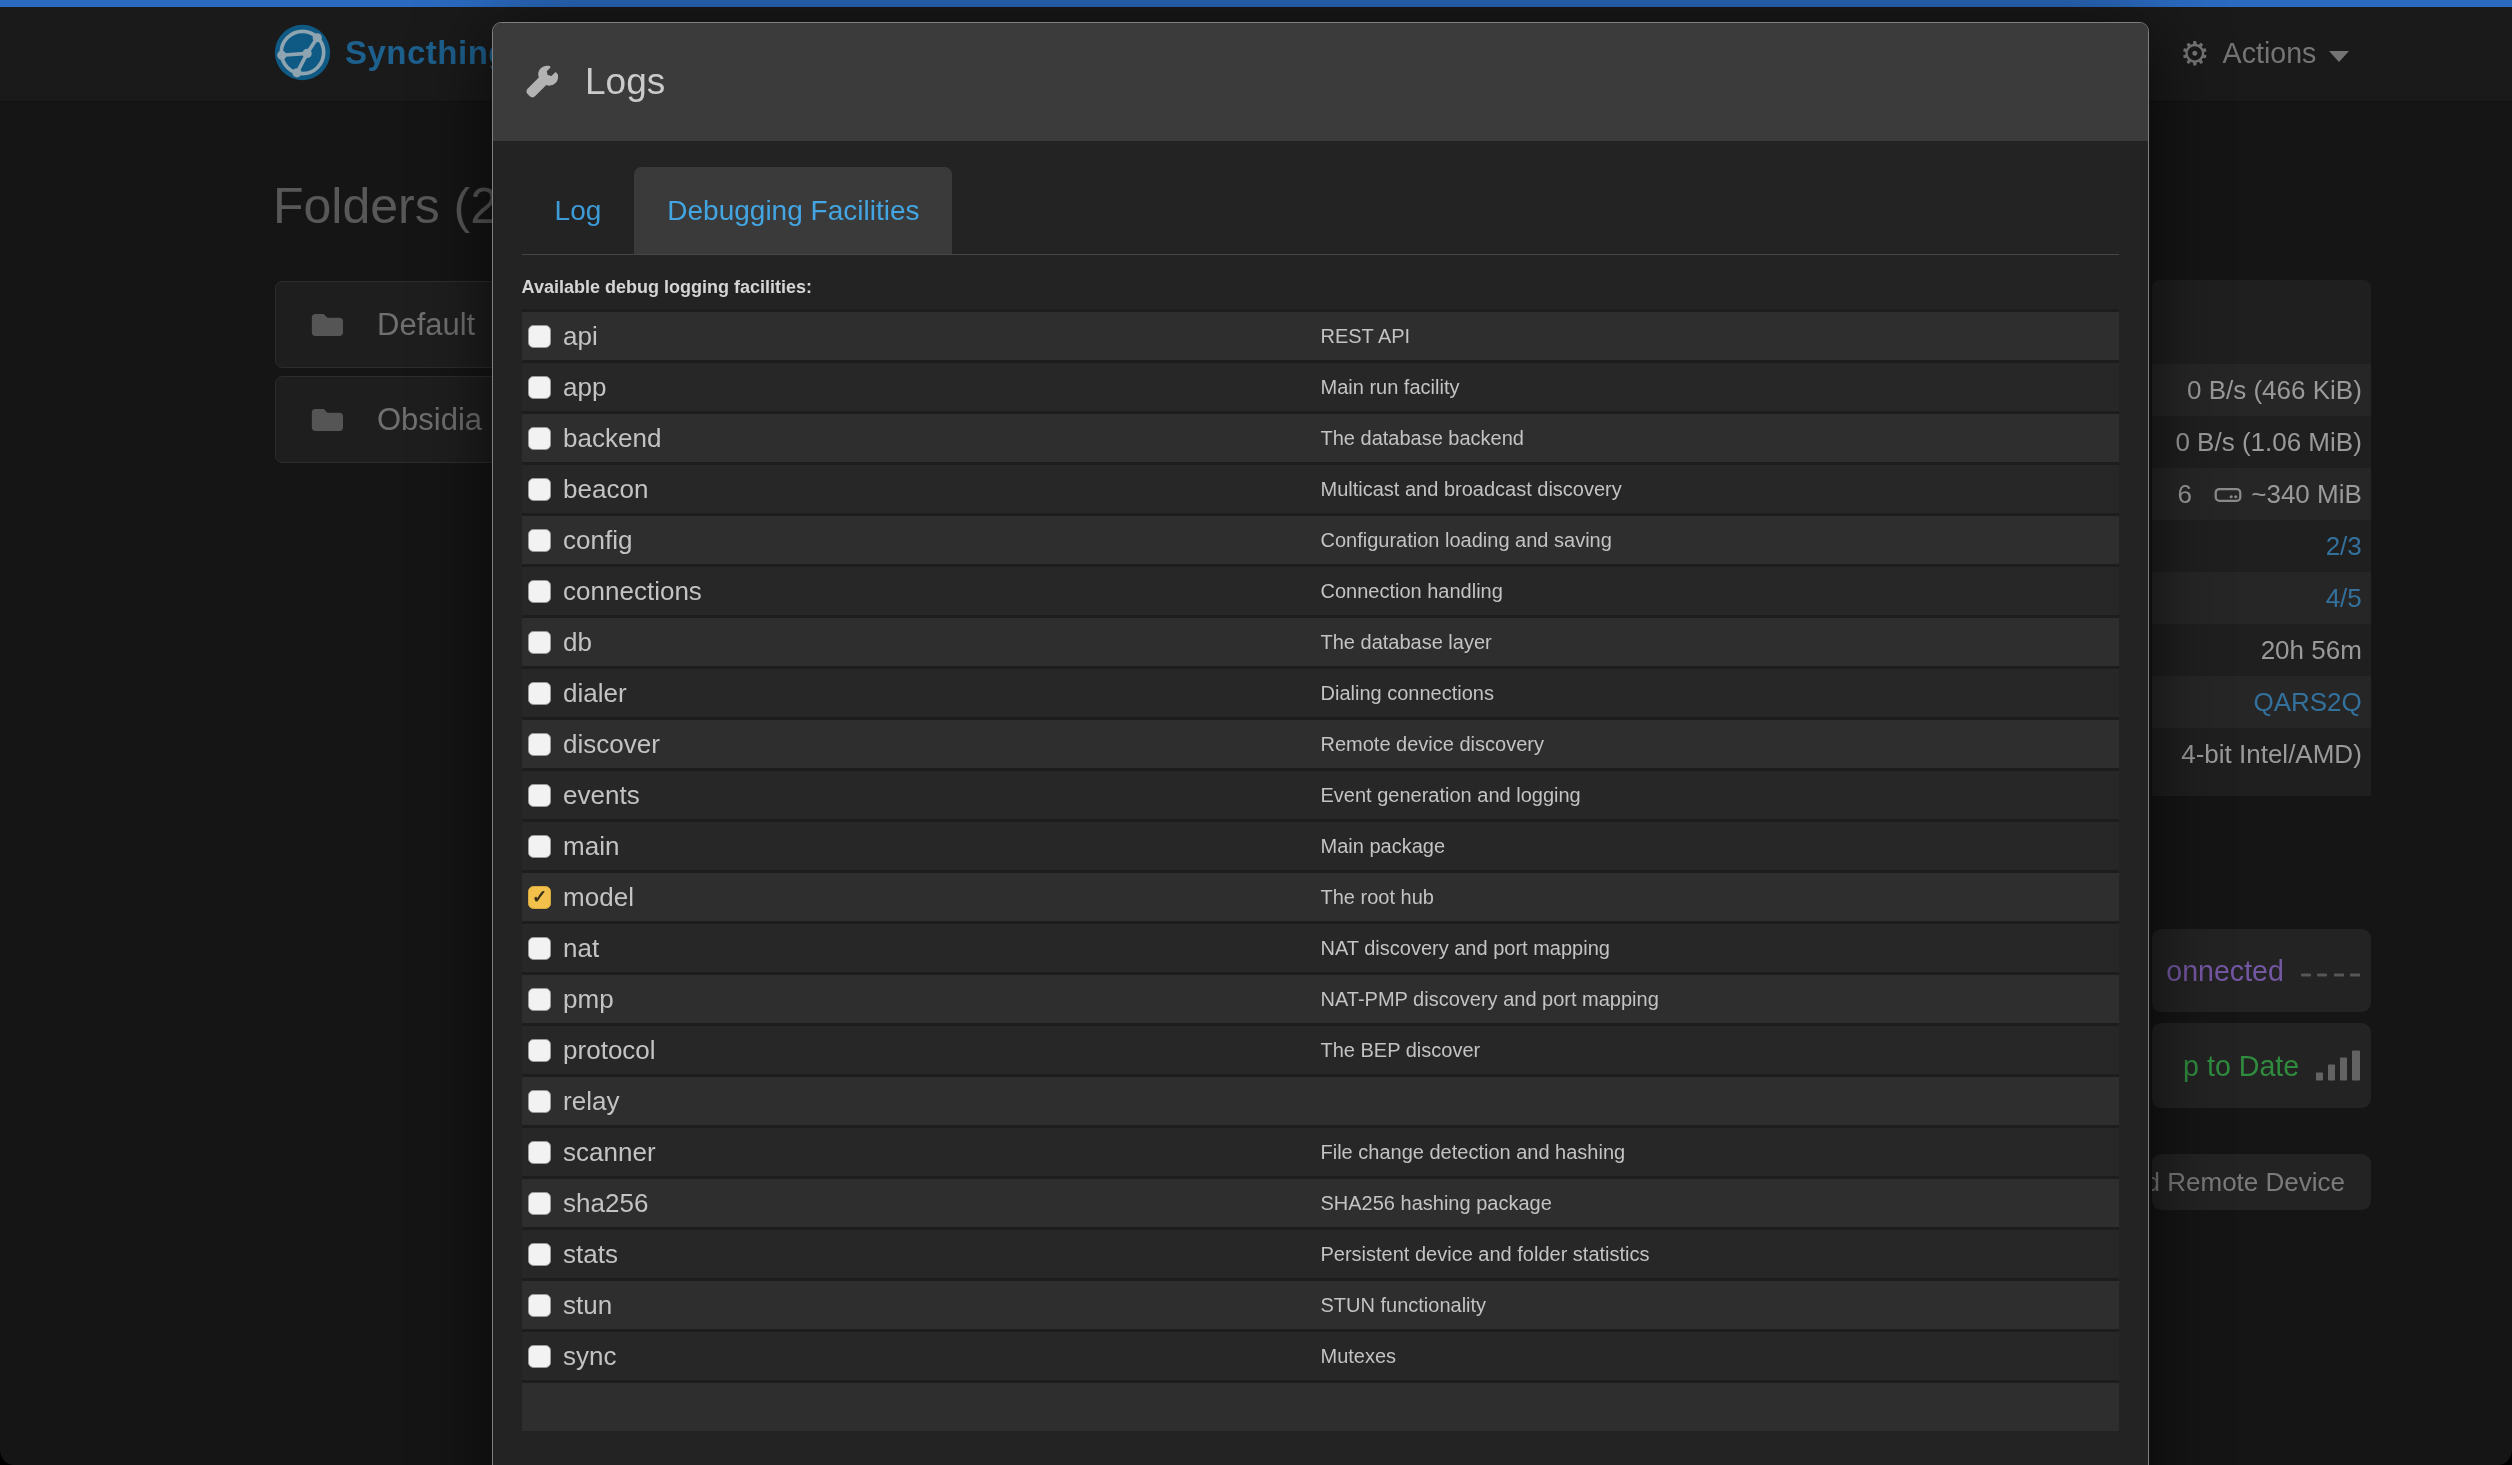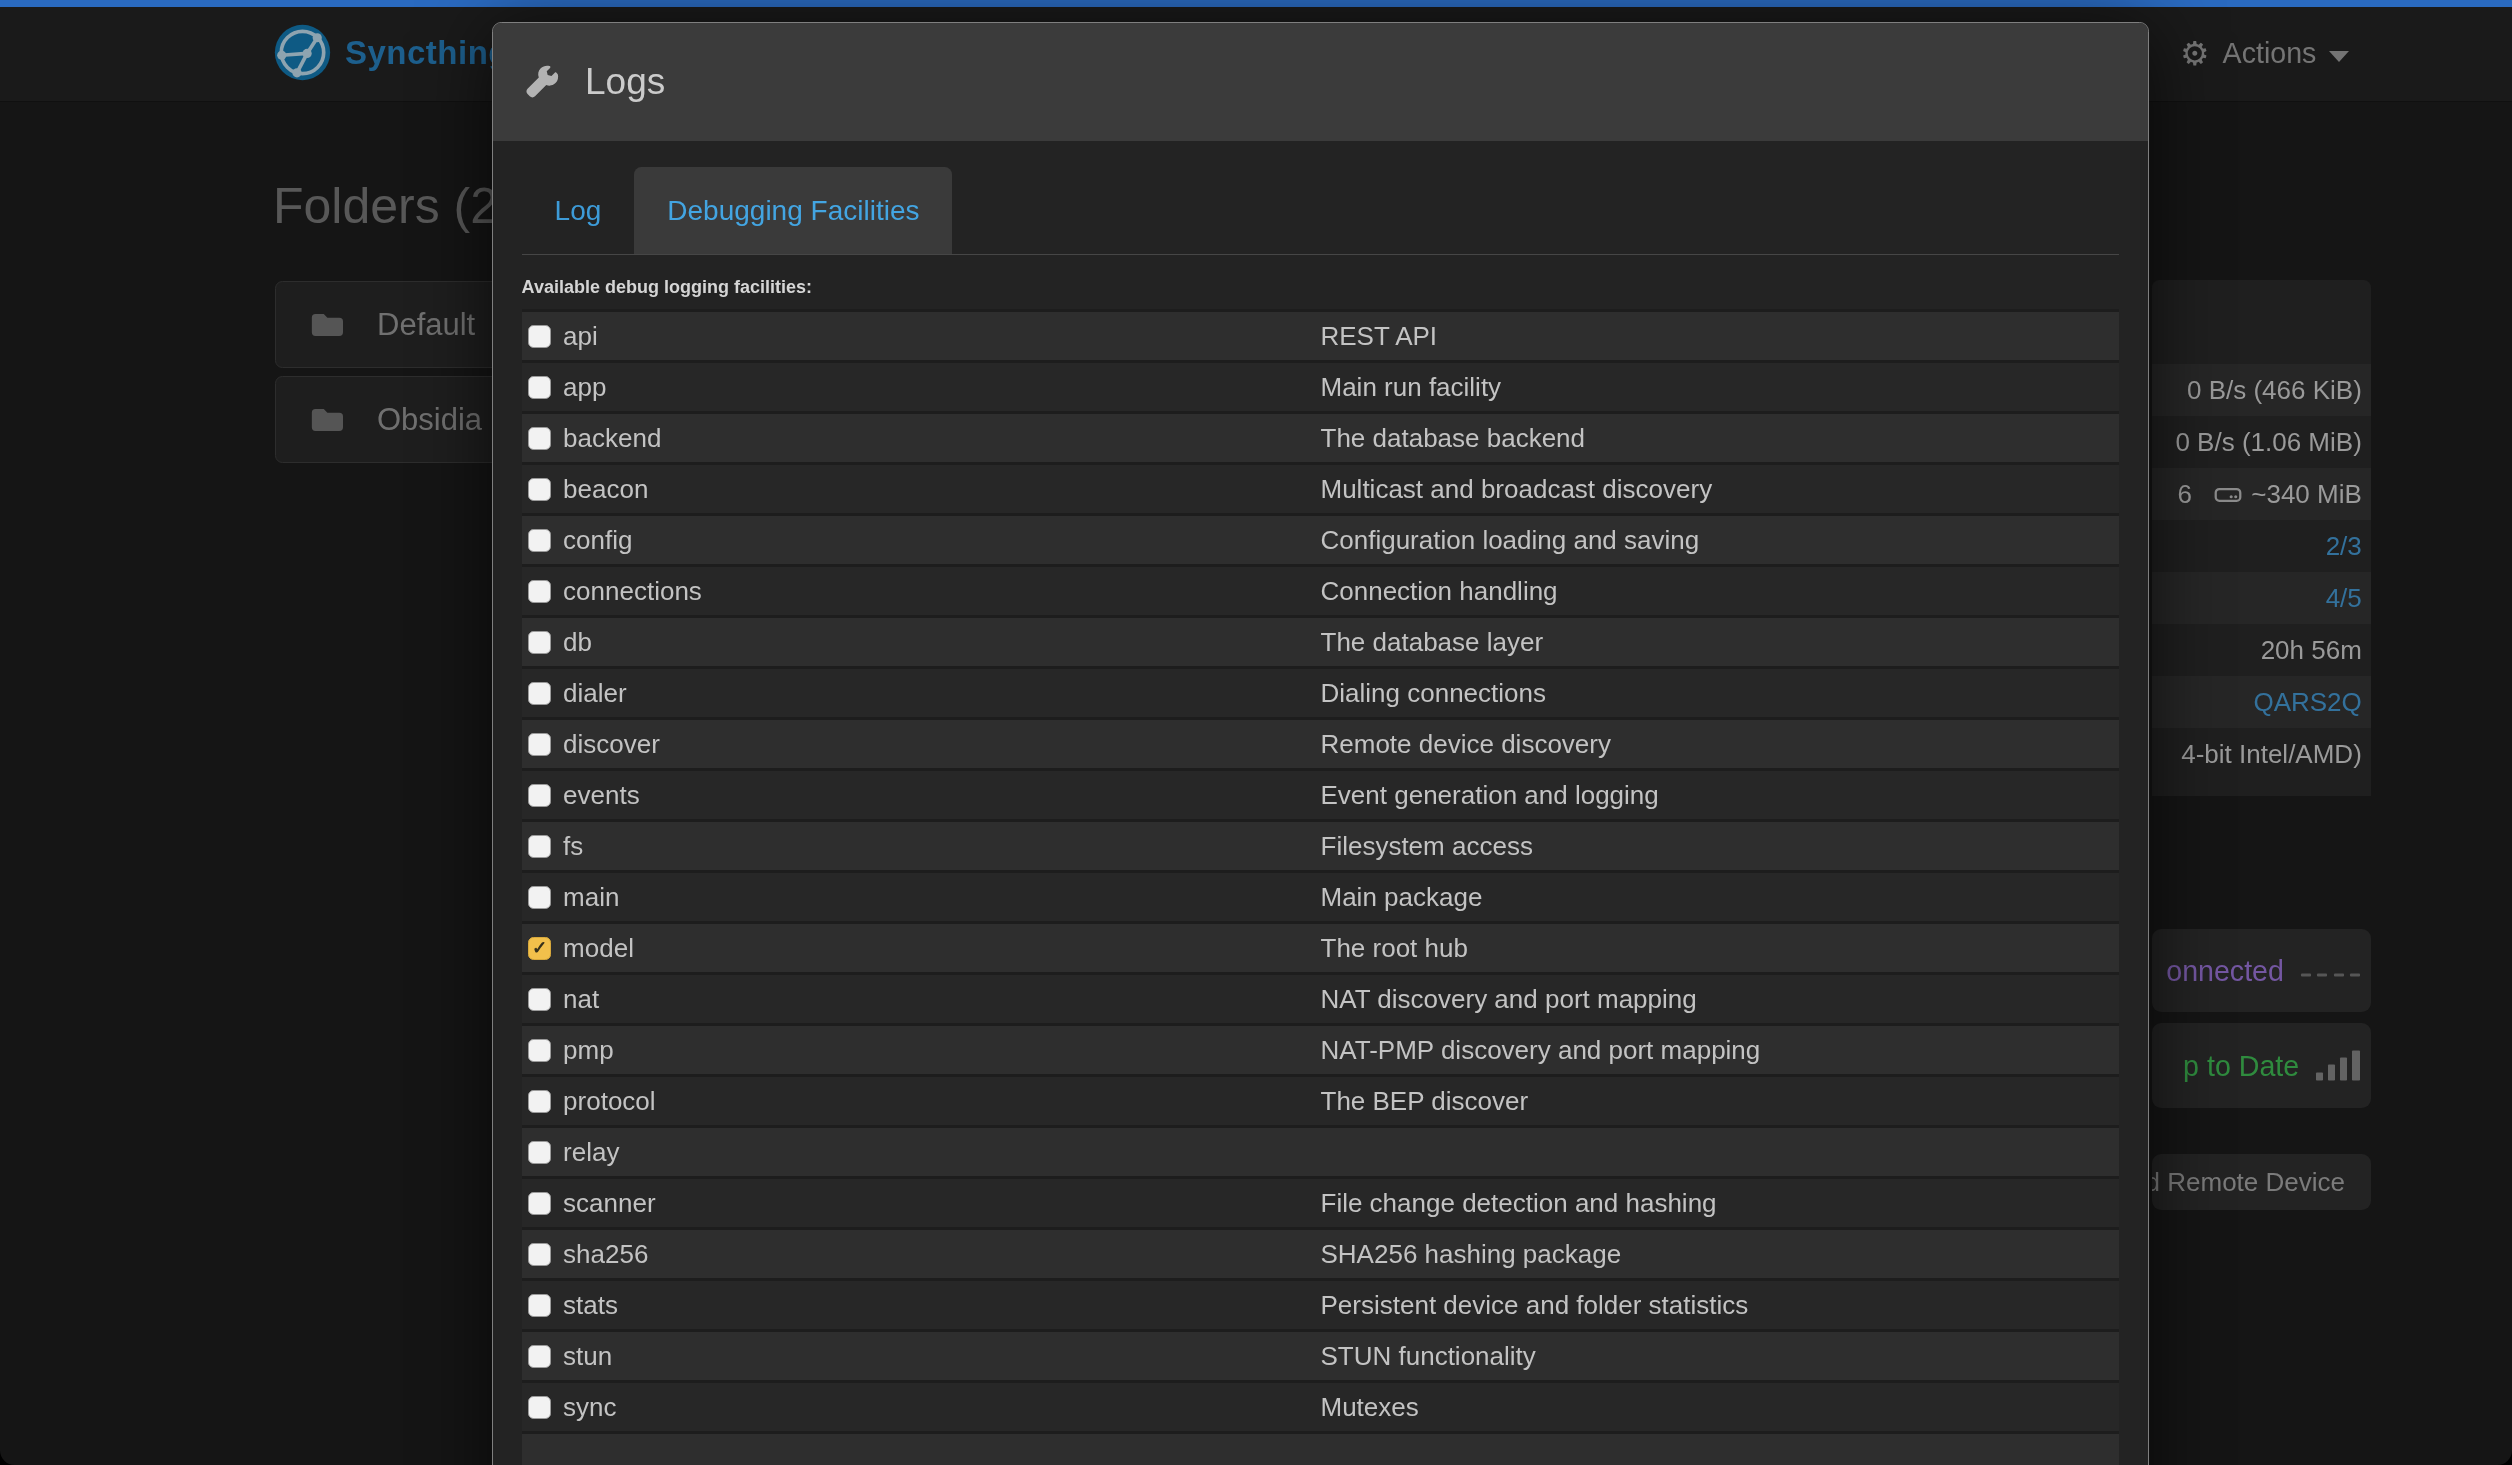--- a/index.html
+++ b/index.html
@@ -69,21 +69,21 @@
   .frow { display:flex; align-items:center; height:48px; border-top:3.7px solid #1d1d1d; }
   .frow.odd  { background:#2e2e2e; }
   .frow.even { background:#272727; }
   .fcell-name { width:50%; display:flex; align-items:center; }
   .cb { width:23px; height:23px; box-sizing:border-box; border-radius:5.5px; background:#f2f2f2;
         border:1.8px solid #9b9b9b; margin-left:6.5px; margin-right:12px; flex:0 0 auto;
         display:flex; align-items:center; justify-content:center; cursor:pointer;
         font-size:18.4px; font-weight:bold; color:transparent; line-height:1; }
   .cb.checked { background:#f2c04b; border-color:#d8a93c; color:#37311c; }
   .flabel { font-size:26px; color:#c3c3c3; }
-  .fdesc  { font-size:26px; color:#c3c3c3; }
+  .fdesc  { font-size:20px; color:#c3c3c3; }
 </style>
 </head>
 <body>
 
 <div class="topbar"></div>
 <div class="navbar">
   <svg class="logo" viewBox="0 0 64 64">
     <circle cx="32" cy="32" r="30" fill="#0e5a84"></circle>
     <circle cx="32" cy="32" r="23" fill="none" stroke="#8ea4b0" stroke-width="4"></circle>
     <line x1="37" y1="33" x2="48" y2="16" stroke="#8ea4b0" stroke-width="4"></line>
@@ -270,27 +270,20 @@
           </div>
           <div class="fdesc">Remote device discovery</div>
         </div>
         <div class="frow even">
           <div class="fcell-name">
             <span class="cb"></span>
             <span class="flabel">events</span>
           </div>
           <div class="fdesc">Event generation and logging</div>
         </div>
-        <div class="frow odd">
-          <div class="fcell-name">
-            <span class="cb"></span>
-            <span class="flabel">fs</span>
-          </div>
-          <div class="fdesc">Filesystem access</div>
-        </div>
         <div class="frow even">
           <div class="fcell-name">
             <span class="cb"></span>
             <span class="flabel">main</span>
           </div>
           <div class="fdesc">Main package</div>
         </div>
         <div class="frow odd">
           <div class="fcell-name">
             <span class="cb checked">✓</span>

